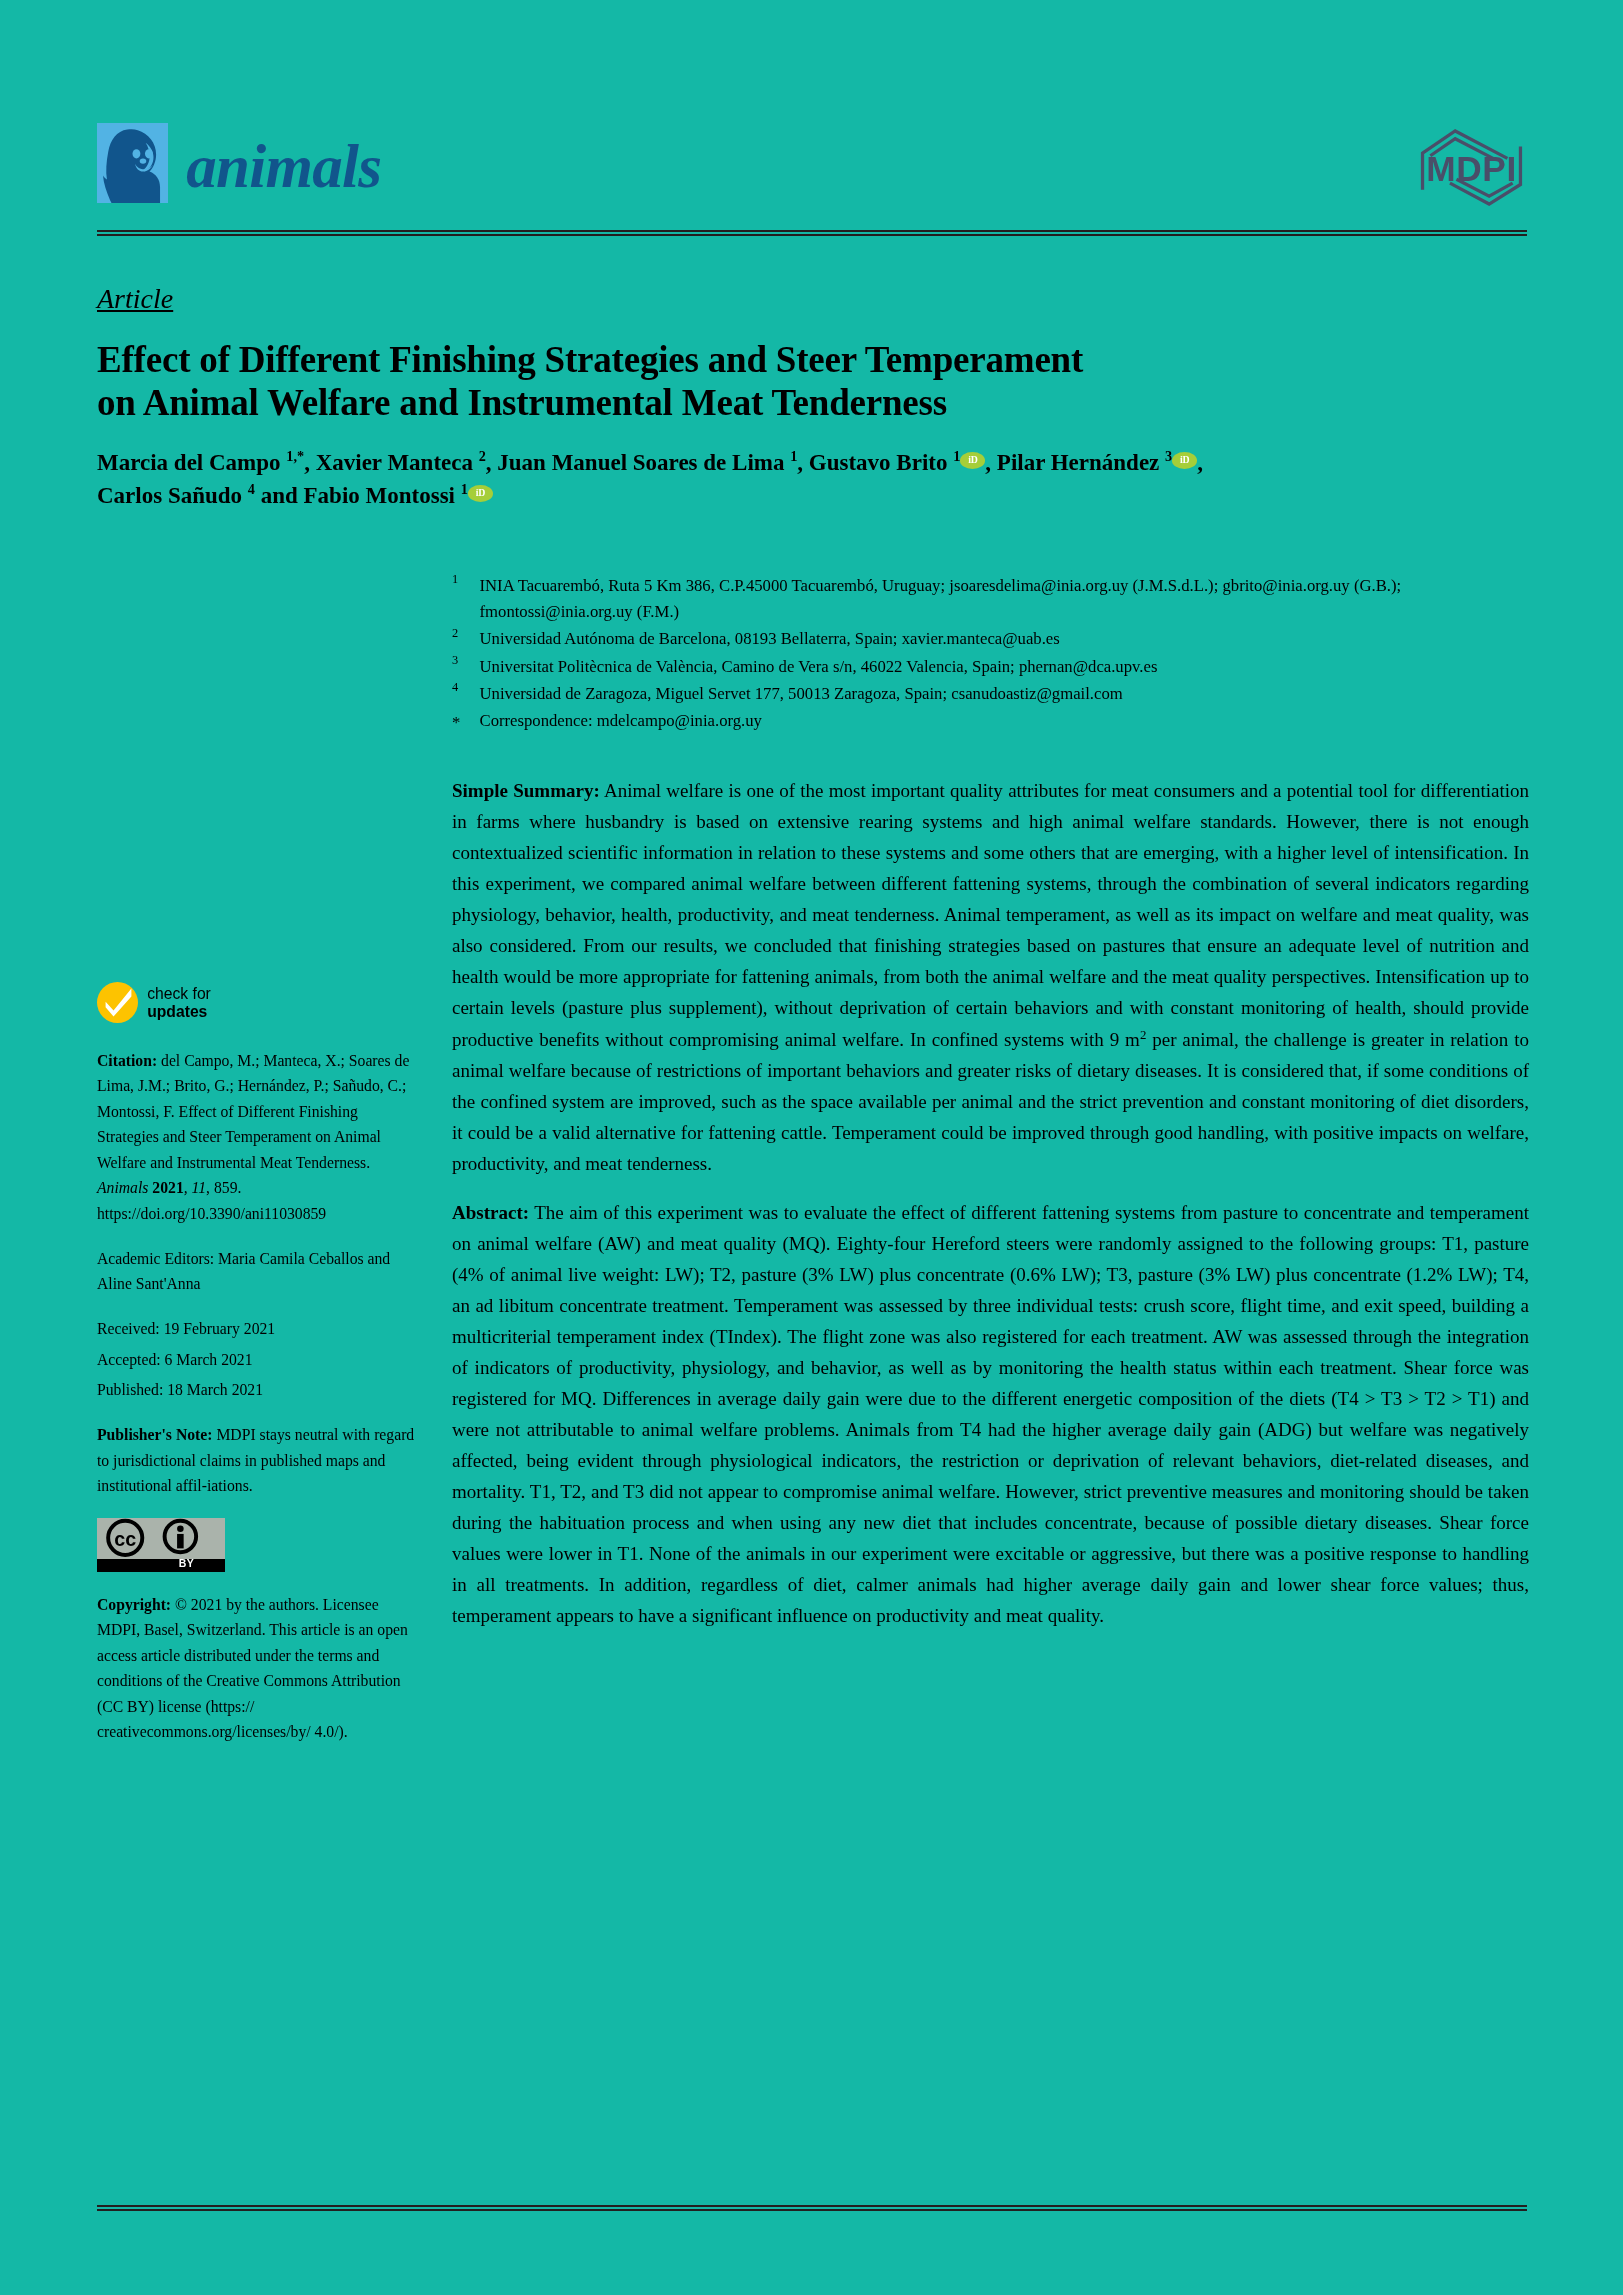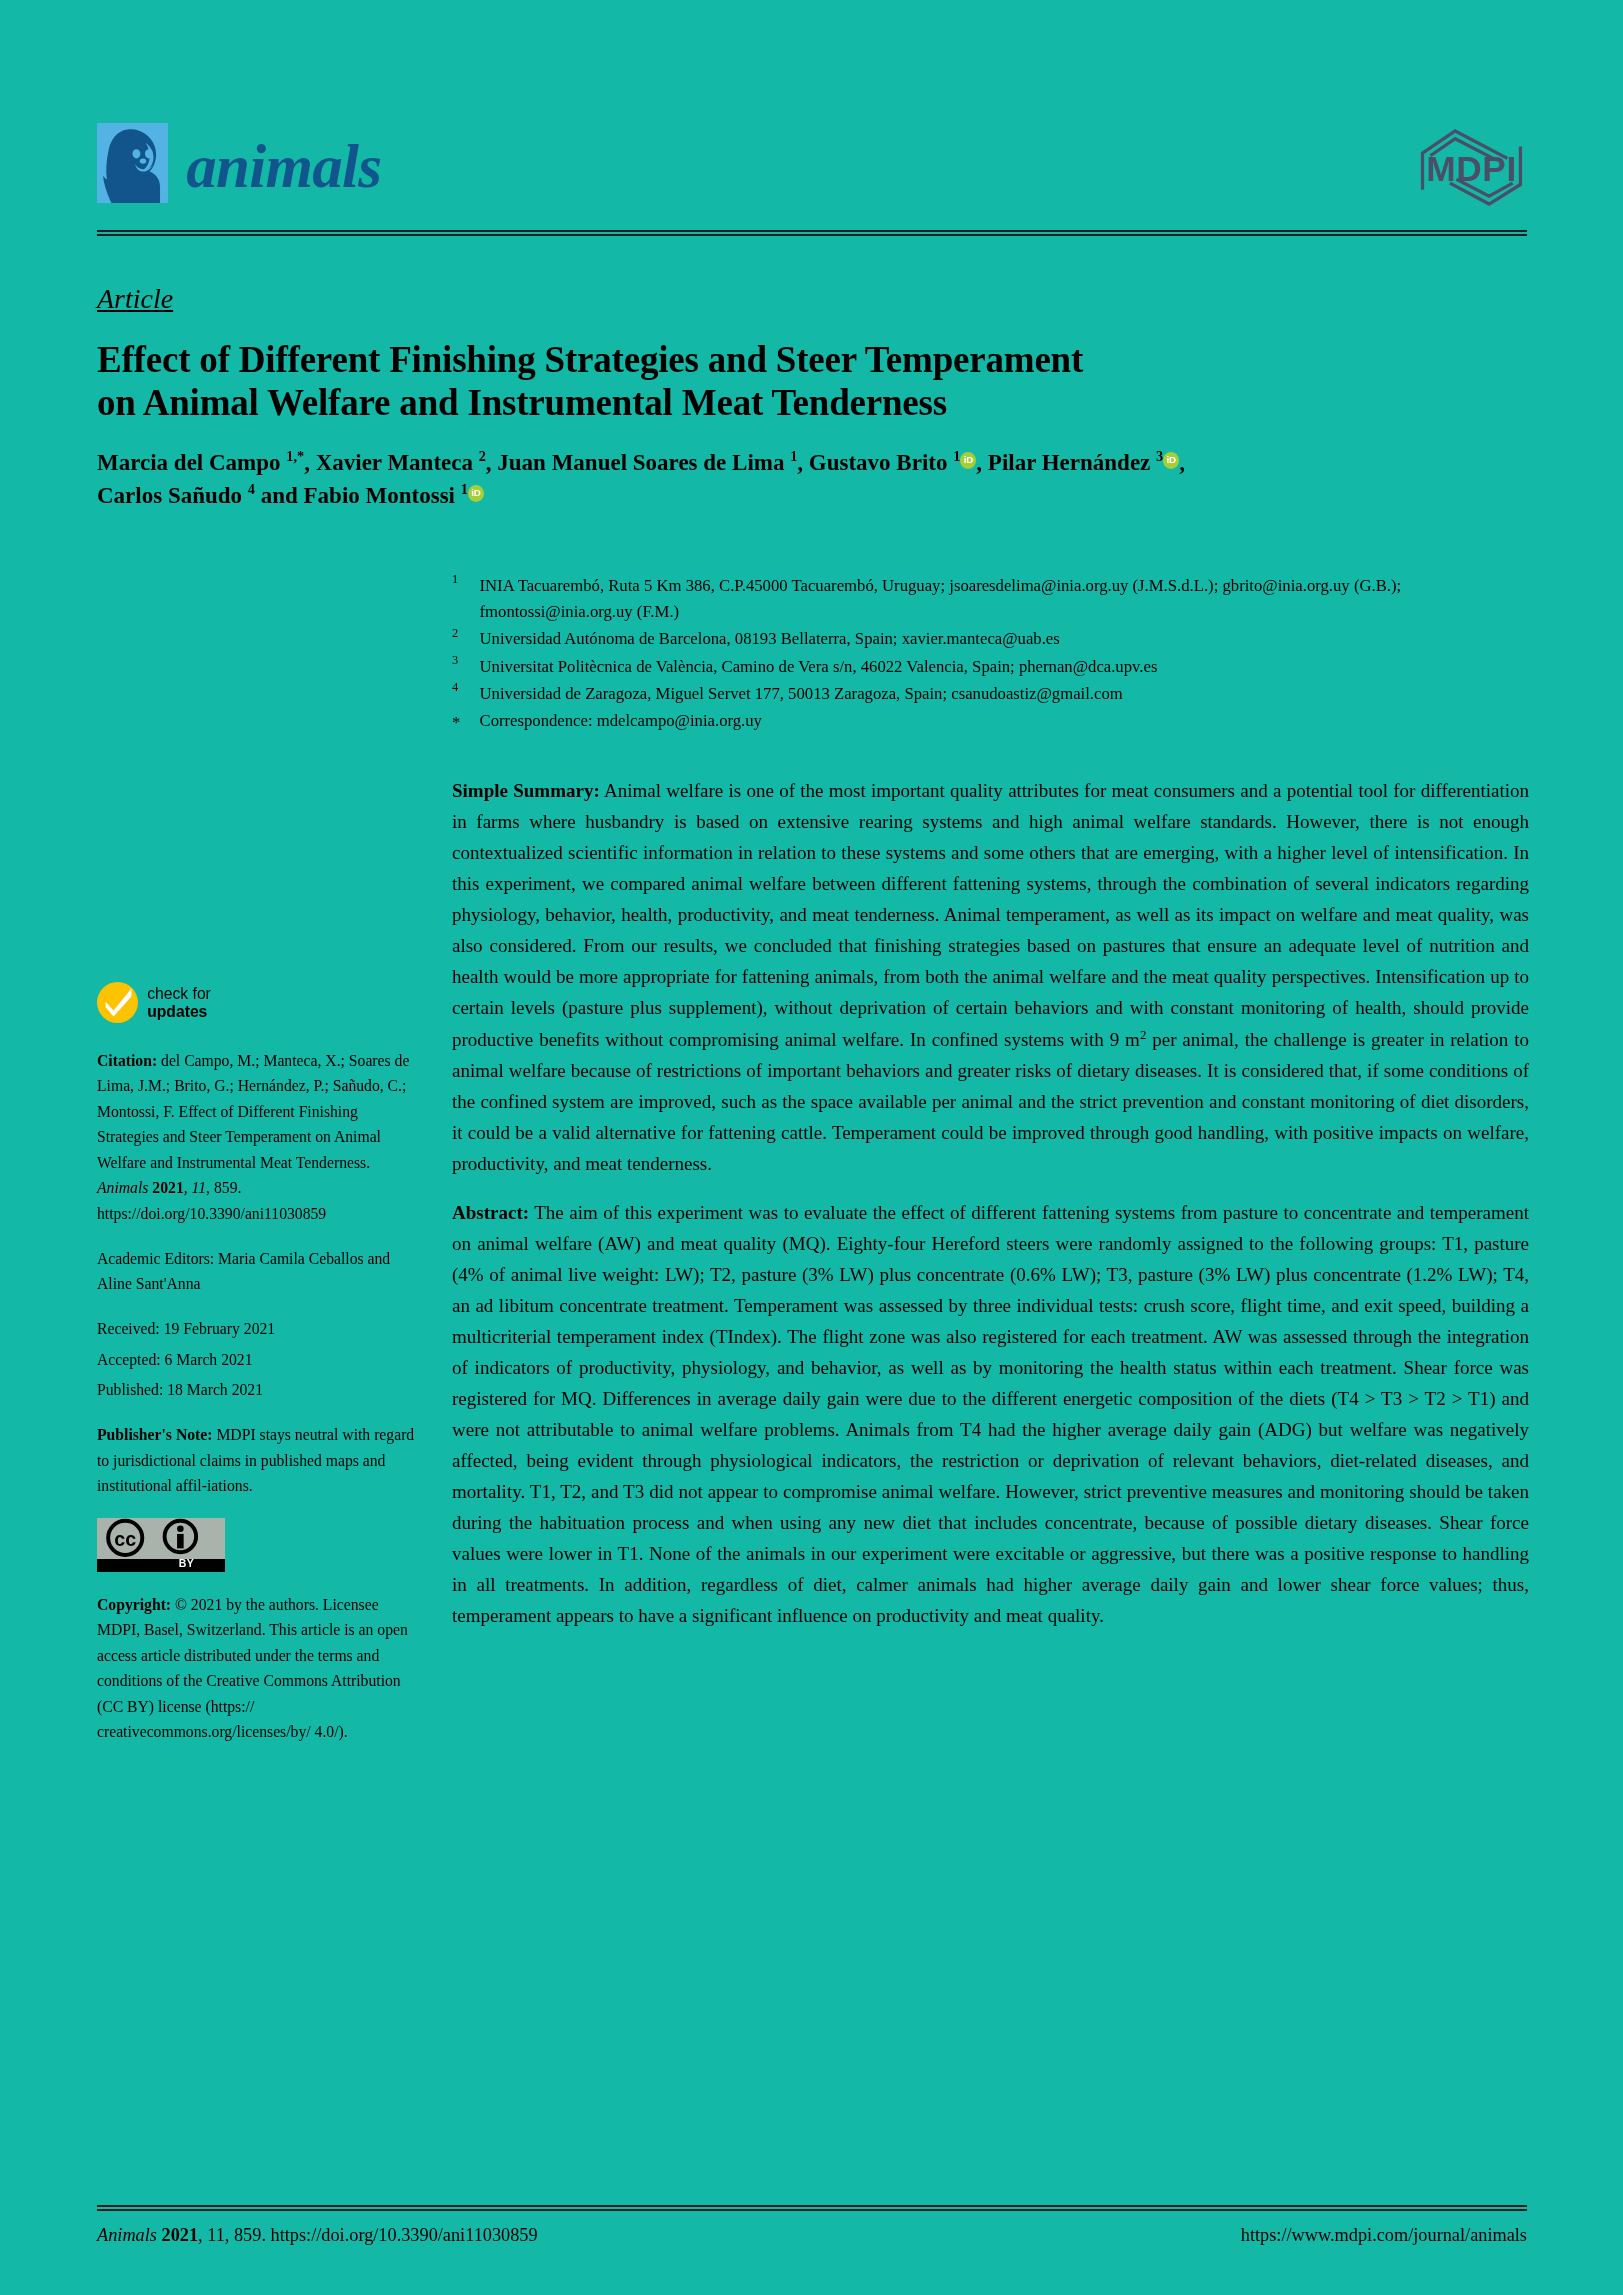--- a/index.html
+++ b/index.html
@@ -100,27 +100,27 @@
     top: 446px;
     width: 1440px;
     font-size: 23px;
     font-weight: 700;
     line-height: 1.42;
   }
   .authors sup { font-size: 0.62em; font-weight: 700; vertical-align: super; }
 
   .orcid {
     display: inline-block;
-    width: 16px;
+    width: 25px;
     height: 16.4px;
     border-radius: 50%;
     background: #a6ce39;
     color: #ffffff;
     font-size: 9.8px;
-    font-family: Liberation Sans, sans-serif;
+    font-family: Liberation Serif, serif;
     font-weight: 700;
     line-height: 16.4px;
     text-align: center;
     vertical-align: 6.5px;
     letter-spacing: -0.3px;
   }
 
   
   .affils {
     position: absolute;
@@ -335,19 +335,15 @@
         <rect x="122" y="24" width="10" height="22" fill="#000"></rect>
       </svg>
       <div class="bottombar"></div>
       <div class="by">BY</div>
     </div>
 
     <p class="sb-para"><b>Copyright:</b><span> © 2021 by the authors. Licensee MDPI, Basel, Switzerland. This article is an open access article distributed under the terms and conditions of the Creative Commons Attribution (CC BY) license (https:// creativecommons.org/licenses/by/ 4.0/).</span></p>
   </div>
 
   <div class="footer-rule"></div>
-  <div class="footer">
-    <div><i>Animals</i> <b>2021</b><span>, 11, 859. https://doi.org/10.3390/ani11030859</span></div>
-    <div>https://www.mdpi.com/journal/animals</div>
-  </div>
 
 </div>
 
 
 </body></html>

